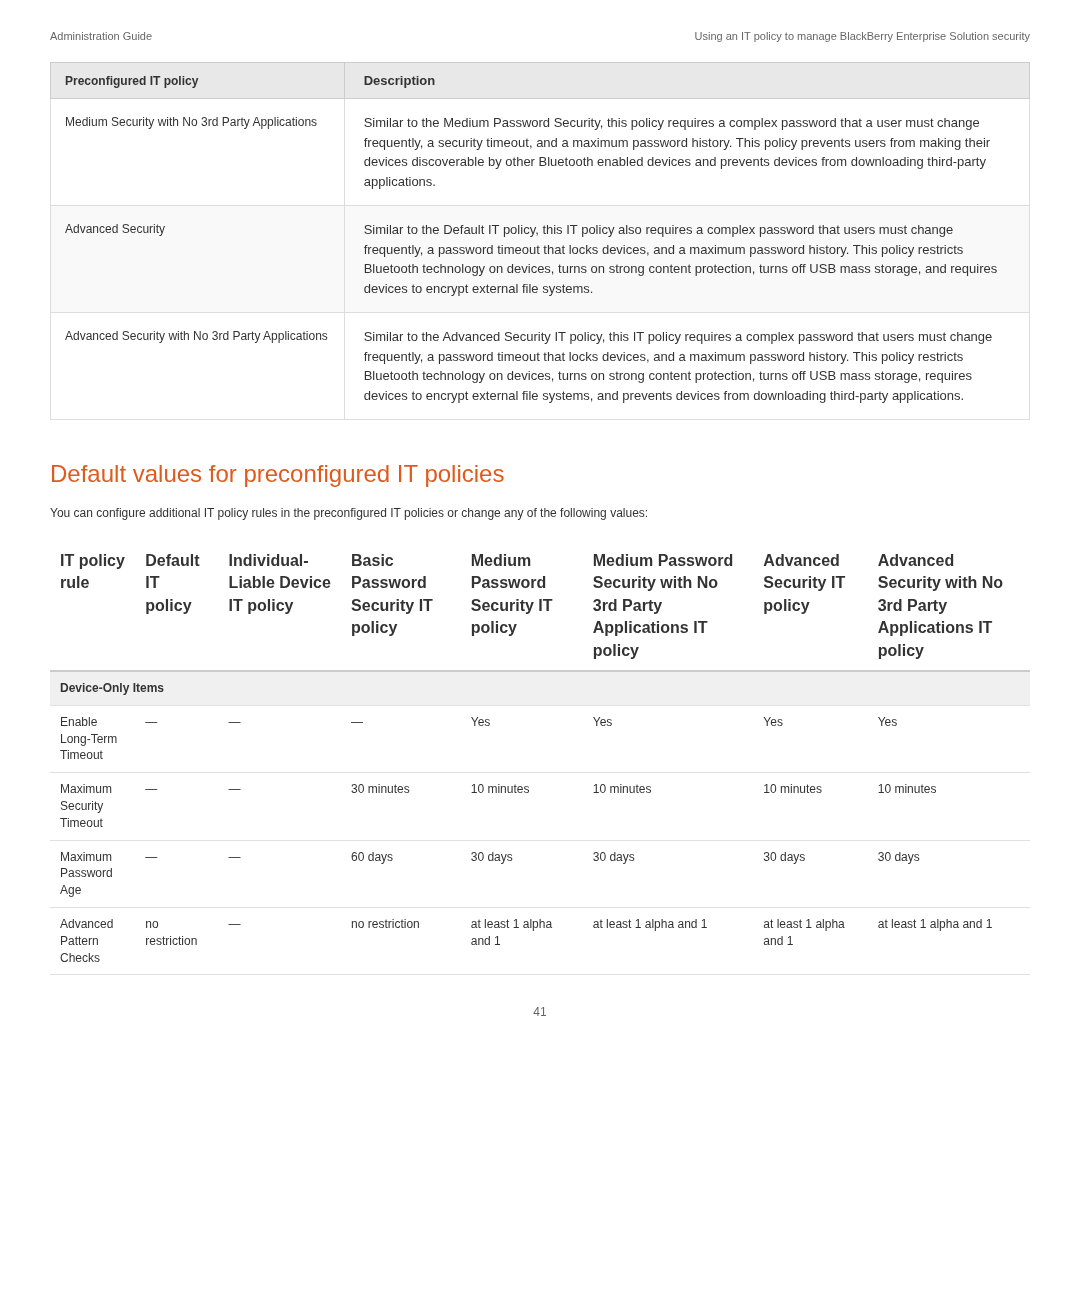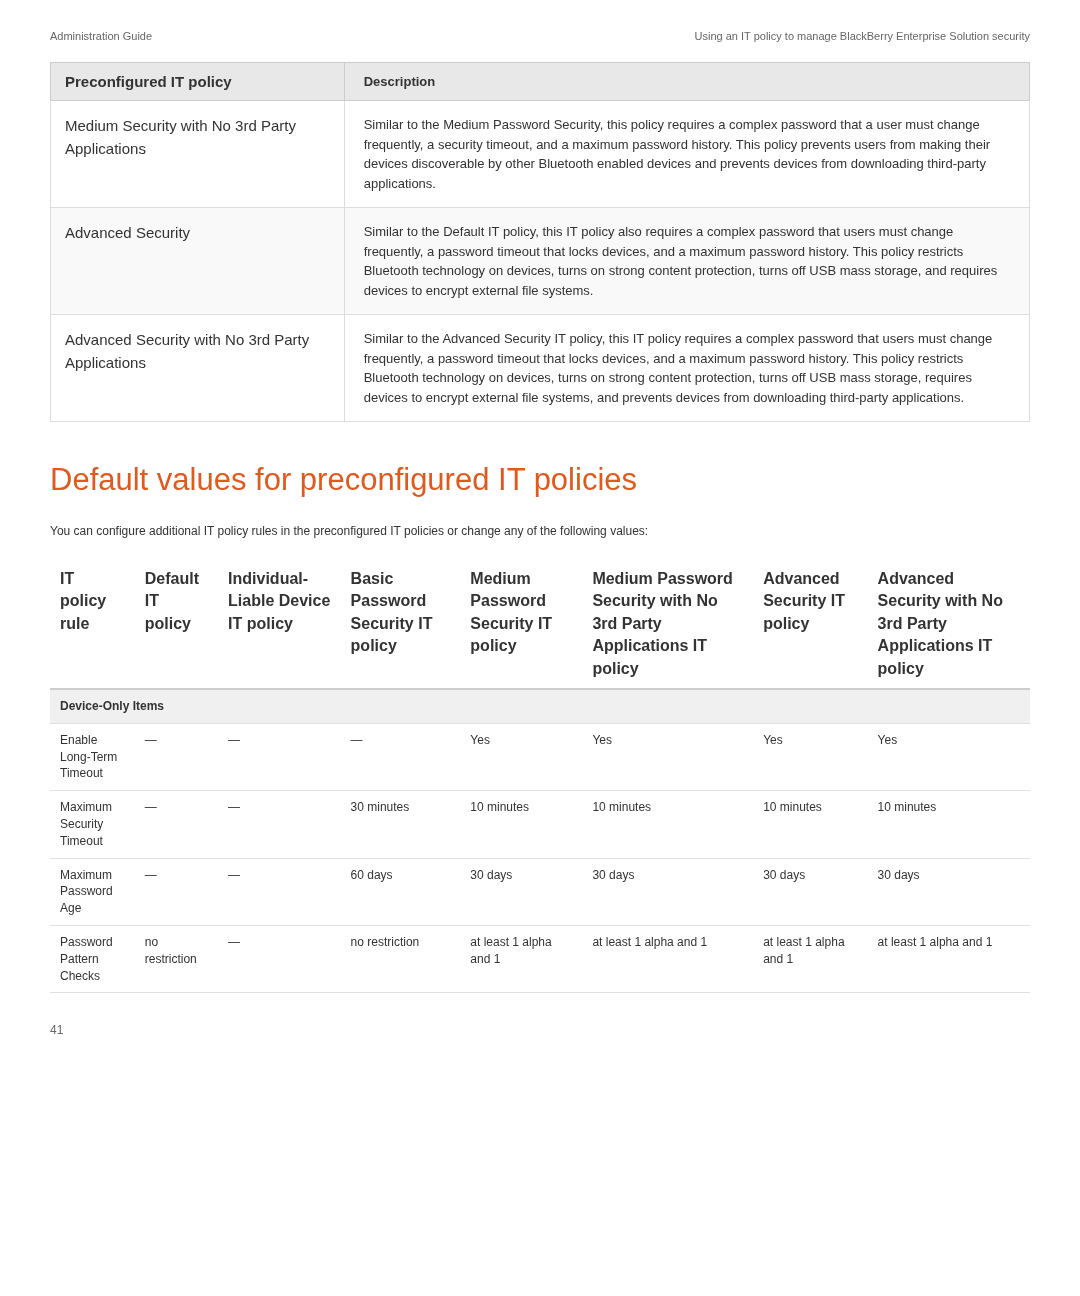--- a/index.html
+++ b/index.html
@@ -36,33 +36,33 @@
       padding: 14px 14px;
       border: 1px solid #ddd;
       vertical-align: top;
       line-height: 1.5;
     }
     .policy-table tr:nth-child(even) td {
       background: #f9f9f9;
     }
     .policy-table .col-name {
       width: 30%;
-      font-size: 15px;
+      font-size: 12px;
     }
     .policy-table .col-desc {
       width: 70%;
       padding-left: 19px;
     }
 
     
     .section-heading {
-      font-size: 31px;
+      font-size: 24px;
       color: #e05a1e;
       font-weight: normal;
-      margin-bottom: 24px;
+      margin-bottom: 16px;
       margin-top: 10px;
     }
     .section-intro {
       font-size: 12px;
       color: #333;
       margin-bottom: 20px;
       line-height: 1.5;
     }
 
     
@@ -87,21 +87,21 @@
       vertical-align: top;
       line-height: 1.4;
     }
     .values-table .section-row td {
       background: #f0f0f0;
       font-weight: bold;
       padding: 8px 10px;
     }
 
     .page-number {
-      text-align: left;
+      text-align: center;
       font-size: 12px;
       color: #666;
       margin-top: 30px;
     }
   </style>
 </head>
 <body>
 
 <div class="doc-header">
   <span>Administration Guide</span>
@@ -175,21 +175,21 @@
         <td style="font-weight: 400;">Maximum Password Age</td>
         <td>—</td>
         <td>—</td>
         <td>60 days</td>
         <td>30 days</td>
         <td>30 days</td>
         <td>30 days</td>
         <td>30 days</td>
       </tr>
       <tr>
-        <td style="font-weight: 400;">Password Pattern Checks</td>
+        <td style="font-weight: 400;">Advanced Pattern Checks</td>
         <td>no restriction</td>
         <td>—</td>
         <td>no restriction</td>
         <td>at least 1 alpha and 1</td>
         <td>at least 1 alpha and 1</td>
         <td>at least 1 alpha and 1</td>
         <td>at least 1 alpha and 1</td>
       </tr>
     </tbody>
 </table>

